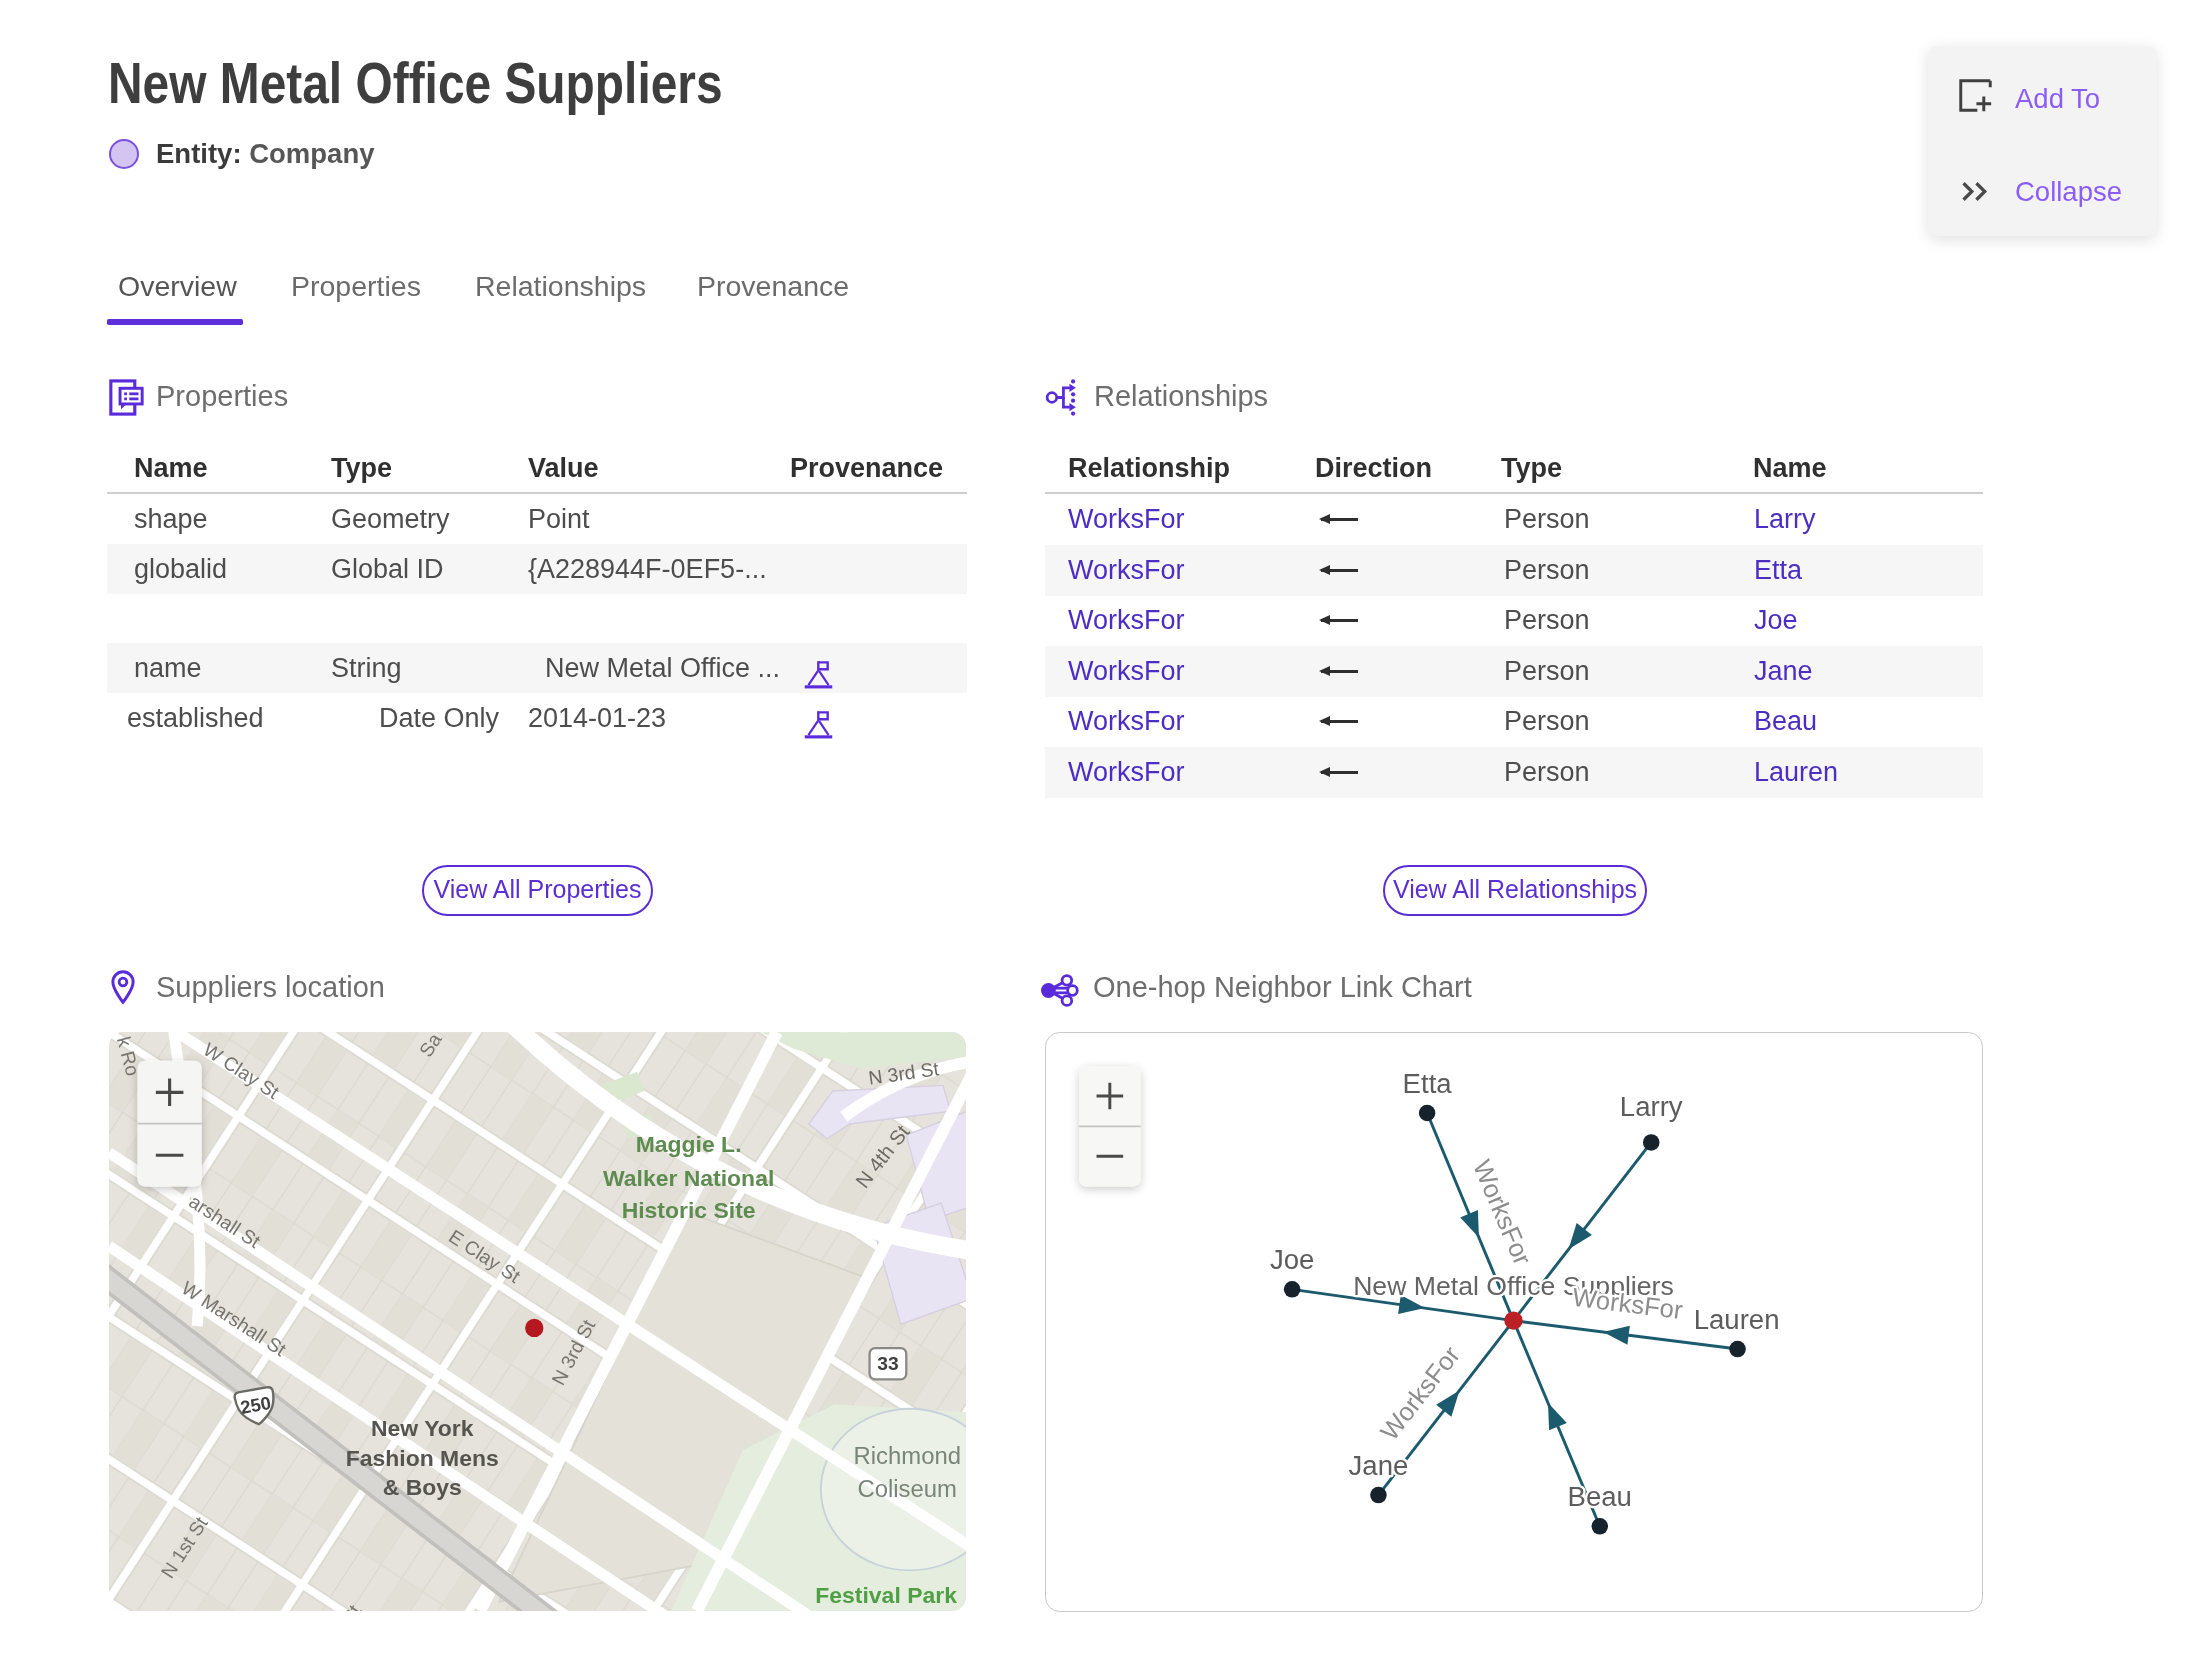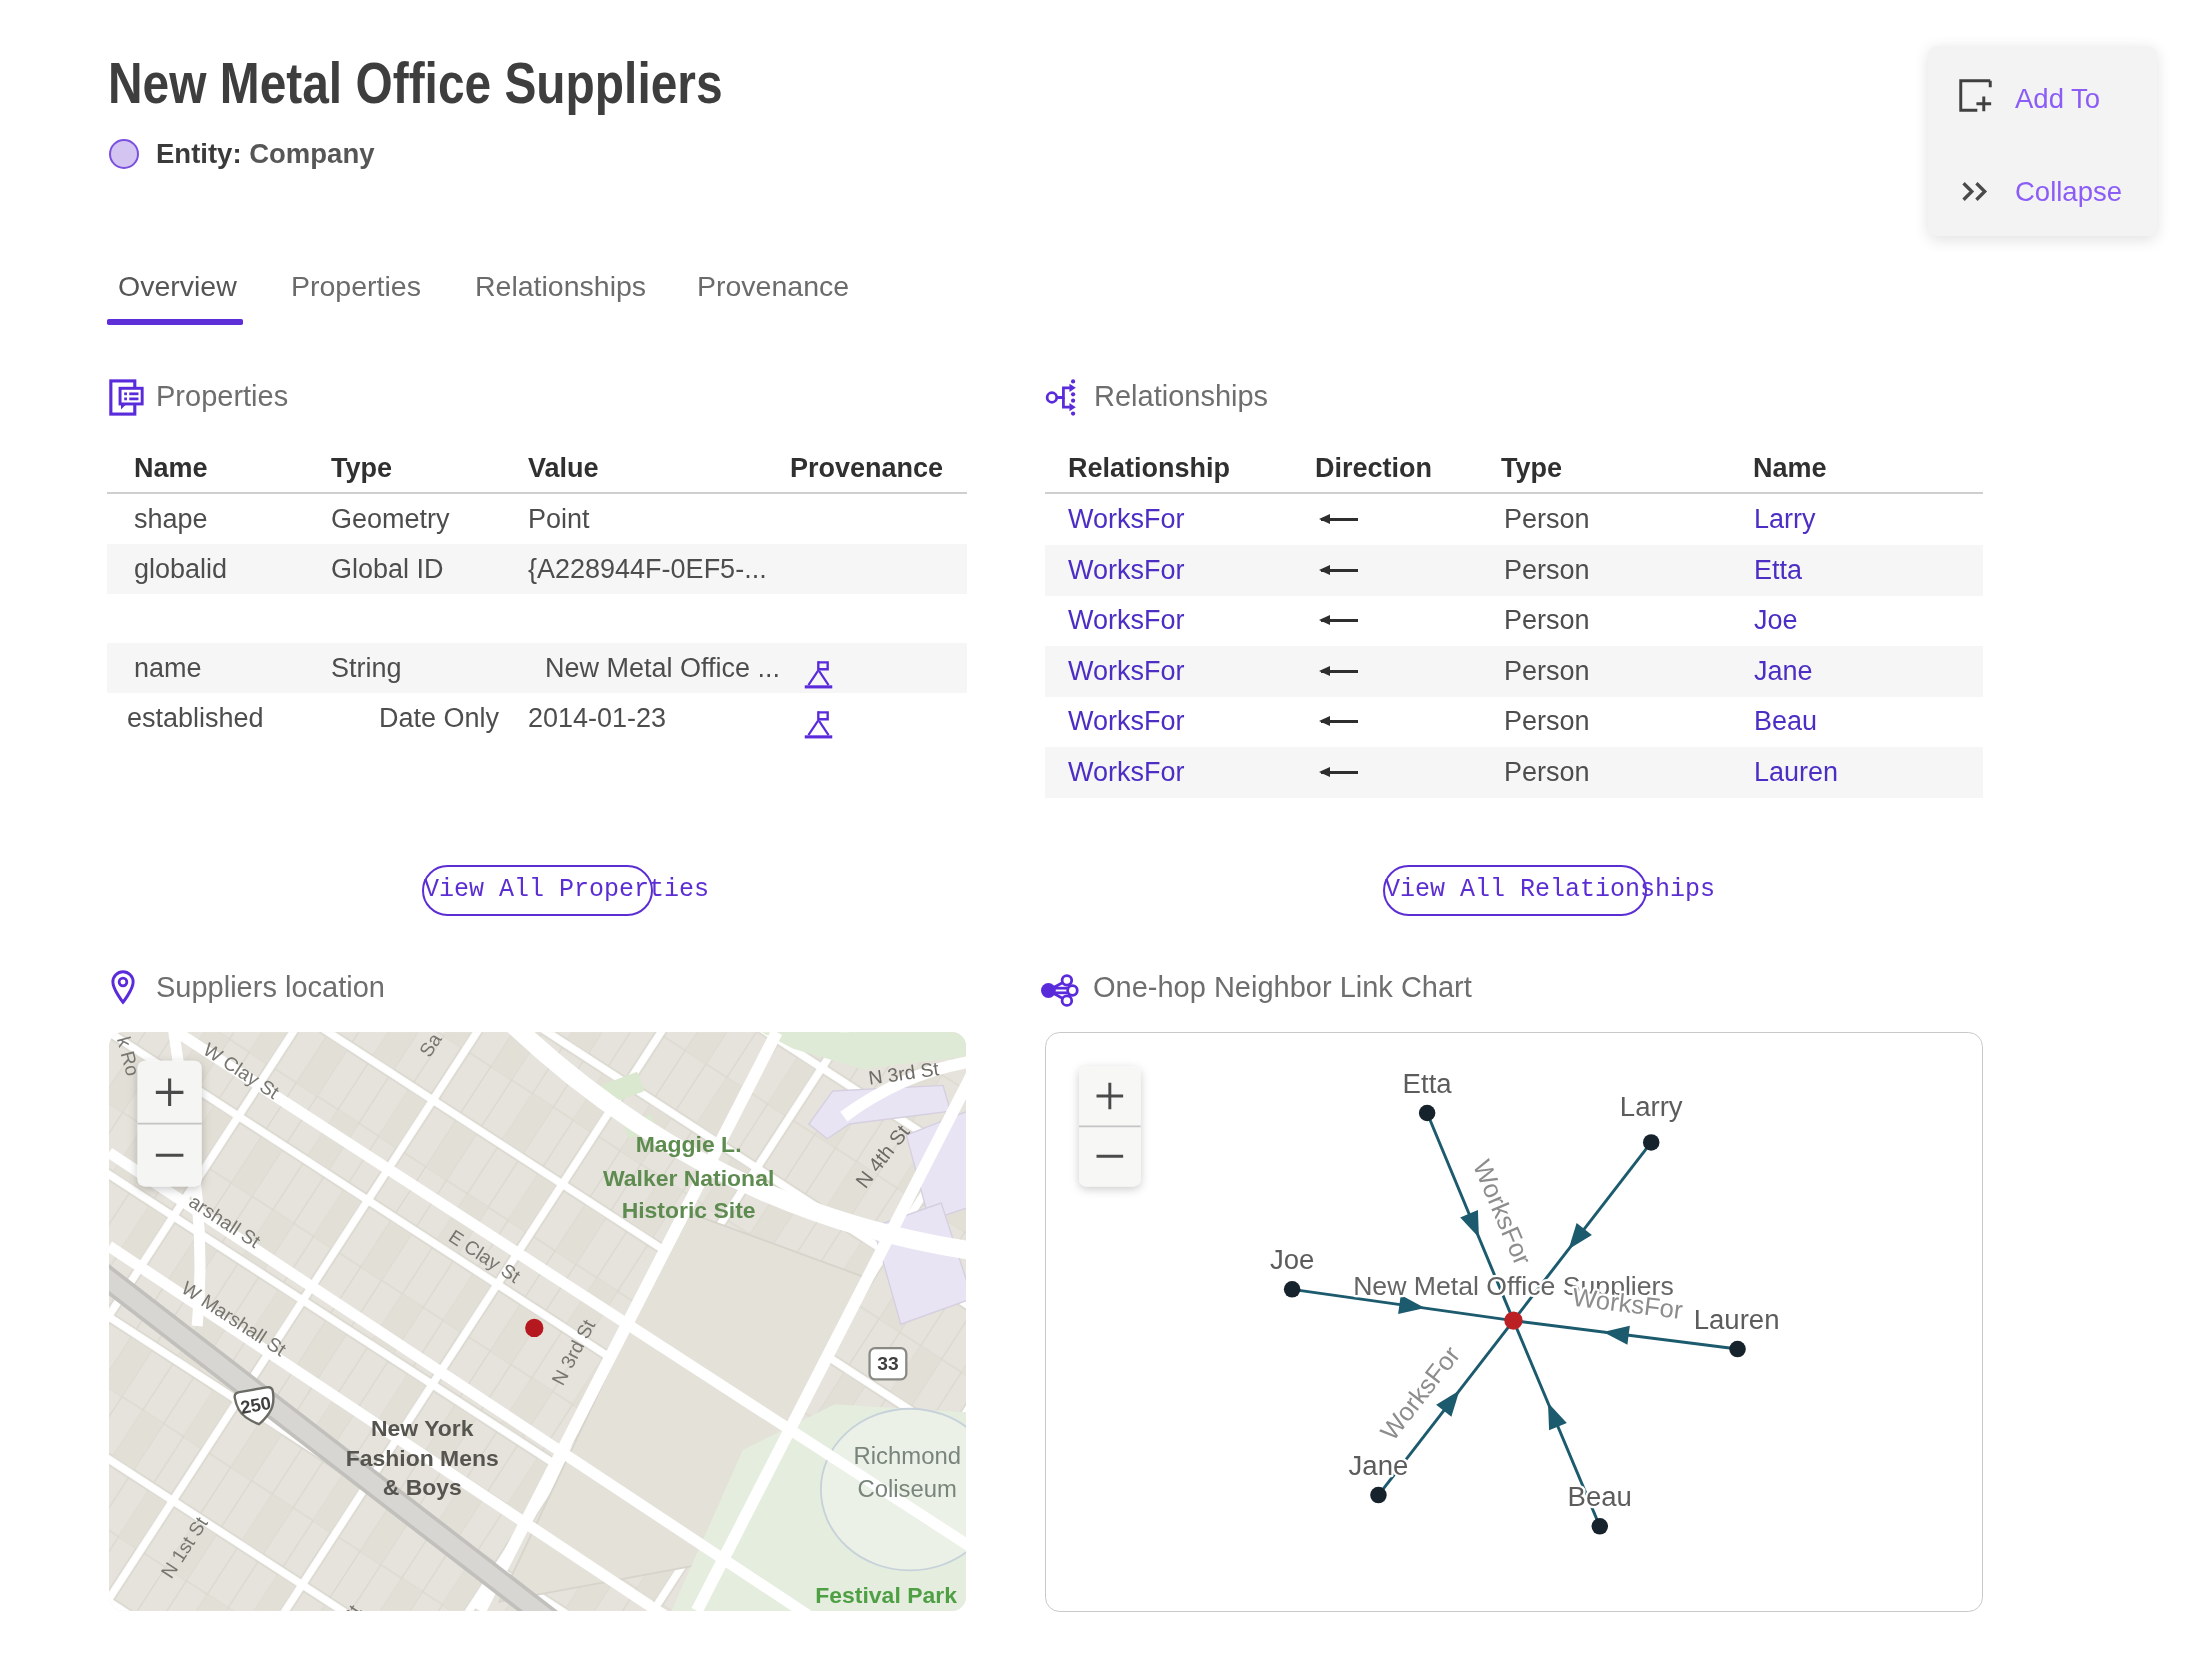--- a/index.html
+++ b/index.html
@@ -20,21 +20,21 @@
   .trow.odd { background:#f6f6f6; }
   .cell { position:absolute; font-size:27px; color:#4d4d4d; line-height:50px; white-space:nowrap; }
   .link { color:#4c2ec5; }
   .hline { position:absolute; height:1.8px; background:#cfcfcf; }
   .arr { width:39px; height:100%; }
   .arr::before { content:""; position:absolute; left:0.9px; top:24px; width:37px; height:2.8px; background:#2e2e2e; }
   .arr::after { content:""; position:absolute; left:-0.9px; top:20px; width:0; height:0;
     border-top:5px solid transparent; border-bottom:5px solid transparent; border-right:11px solid #2e2e2e; }
   .flagic { width:33px; height:33px; }
   .pillbtn { position:absolute; height:51px; border:2.8px solid #5b2ed3; border-radius:26px;
-    color:#5b2ed3; font-size:25px; line-height:45px; text-align:center; background:#fff; white-space:nowrap;font-family:Liberation Mono, monospace; }
+    color:#5b2ed3; font-size:25px; line-height:45px; text-align:center; background:#fff; white-space:nowrap; }
   .panelcard { position:absolute; left:1928px; top:46px; width:229px; height:190px;
     background:#f3f3f3; border-radius:9.2px; box-shadow:0 3.7px 14.7px rgba(0,0,0,0.12); }
   .cardtxt { position:absolute; left:87px; font-size:27.5px; color:#8b5cf6; }
   .mapwrap { position:absolute; left:109px; top:1032px; width:857px; height:579px;
     border-radius:14.7px; overflow:hidden; }
   .chartwrap { position:absolute; left:1045px; top:1032px; width:938px; height:580px;
     border-radius:14.7px; border:1.8px solid #c9c9c9; overflow:hidden; background:#fff; }
 </style>
 </head>
 <body>

